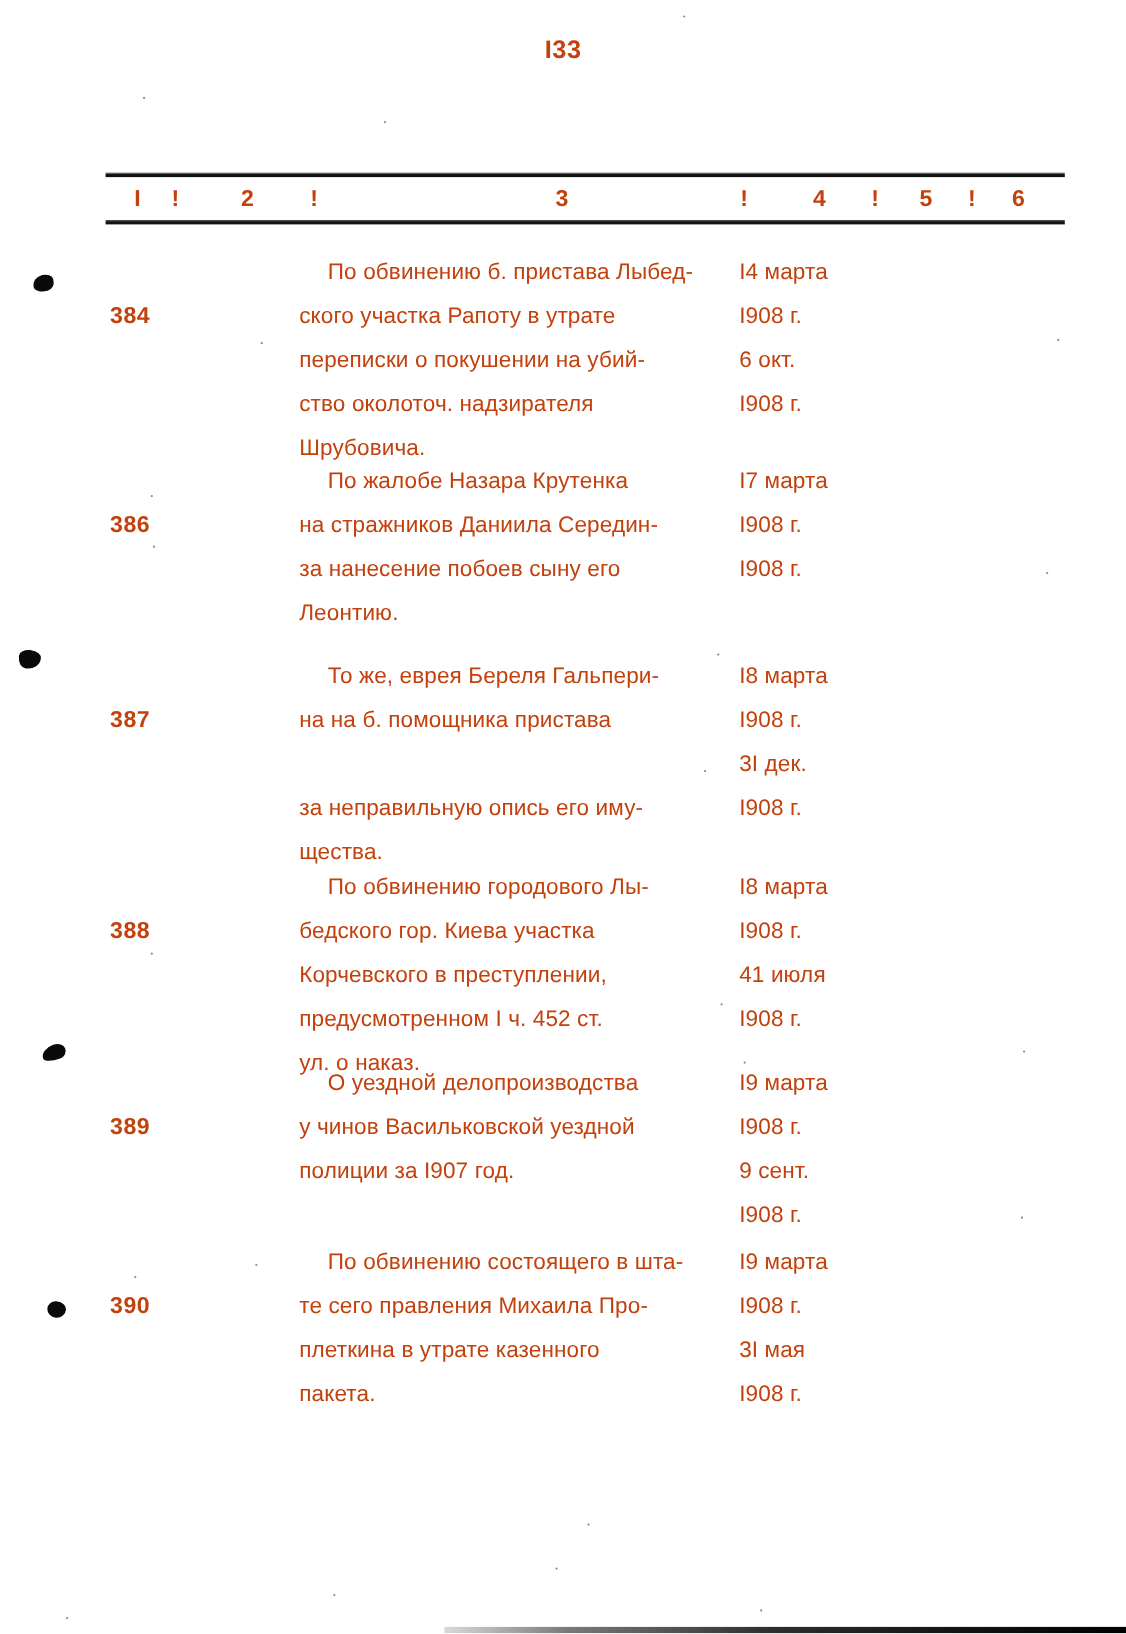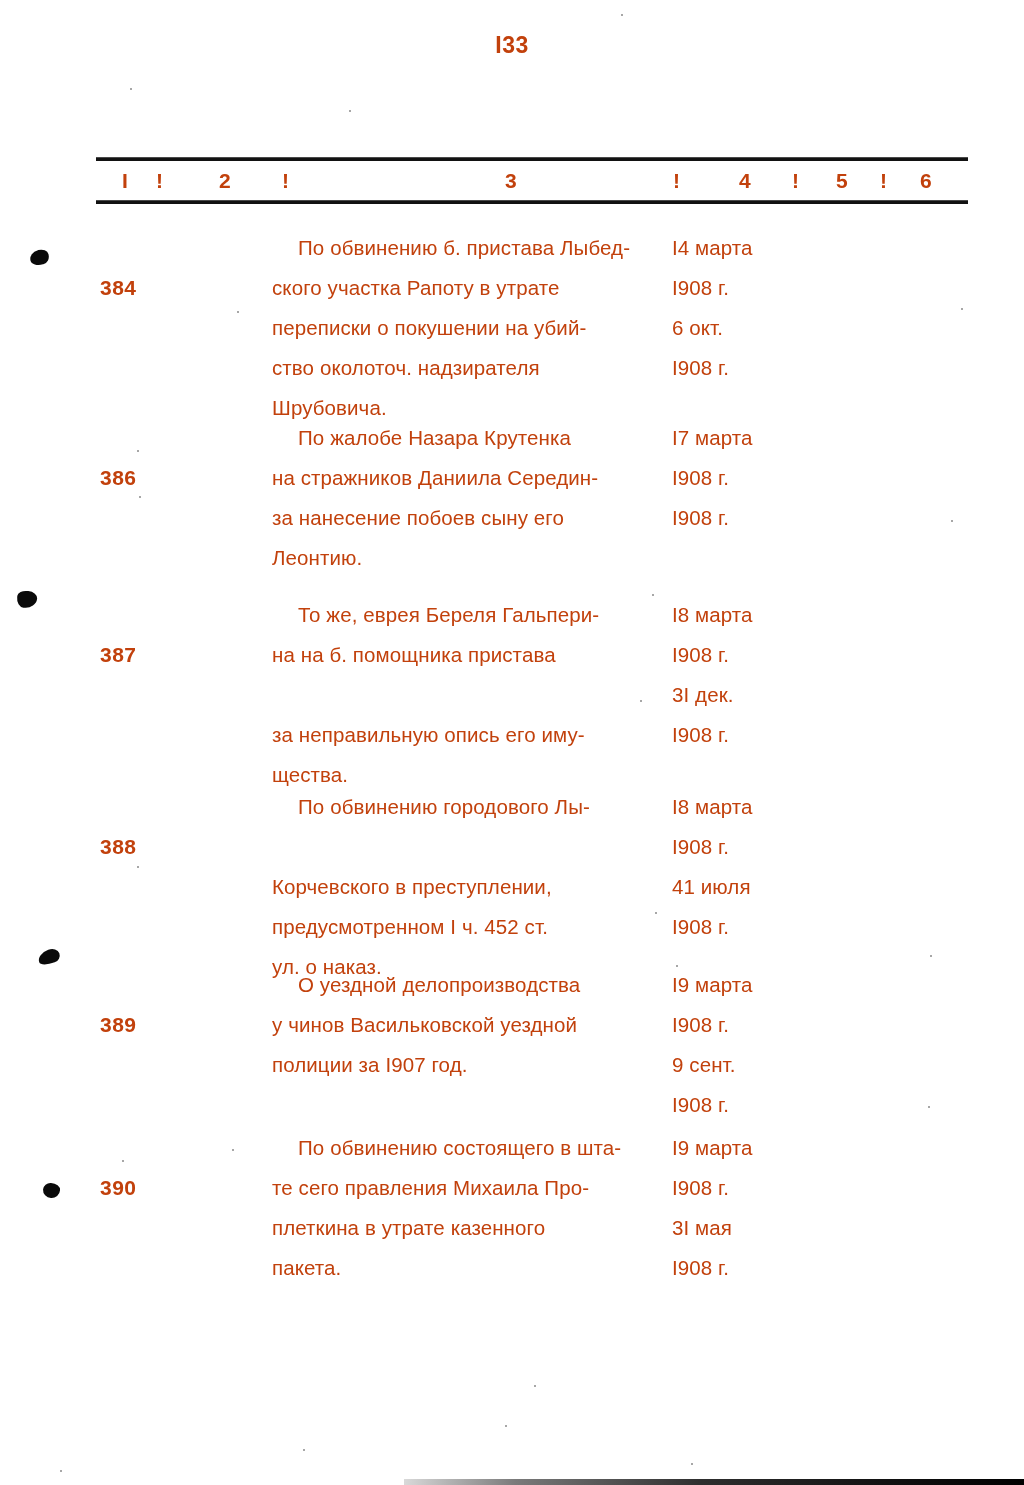--- a/index.html
+++ b/index.html
@@ -257,20 +257,21 @@
   </div>
 
   <div class="entry" style="top:787px;">
     <div class="entry-number">388</div>
     <div class="entry-body">
       <div class="line-row">
         <span class="desc indent">По обвинению городового Лы-</span>
         <span class="date">I8 марта</span>
       </div>
       <div class="line-row">
+        <span class="desc">бедского гор. Киева участка</span>
         <span class="date">I908 г.</span>
       </div>
       <div class="line-row">
         <span class="desc">Корчевского в преступлении,</span>
         <span class="date">41 июля</span>
       </div>
       <div class="line-row">
         <span class="desc">предусмотренном I ч. 452 ст.</span>
         <span class="date">I908 г.</span>
       </div>

